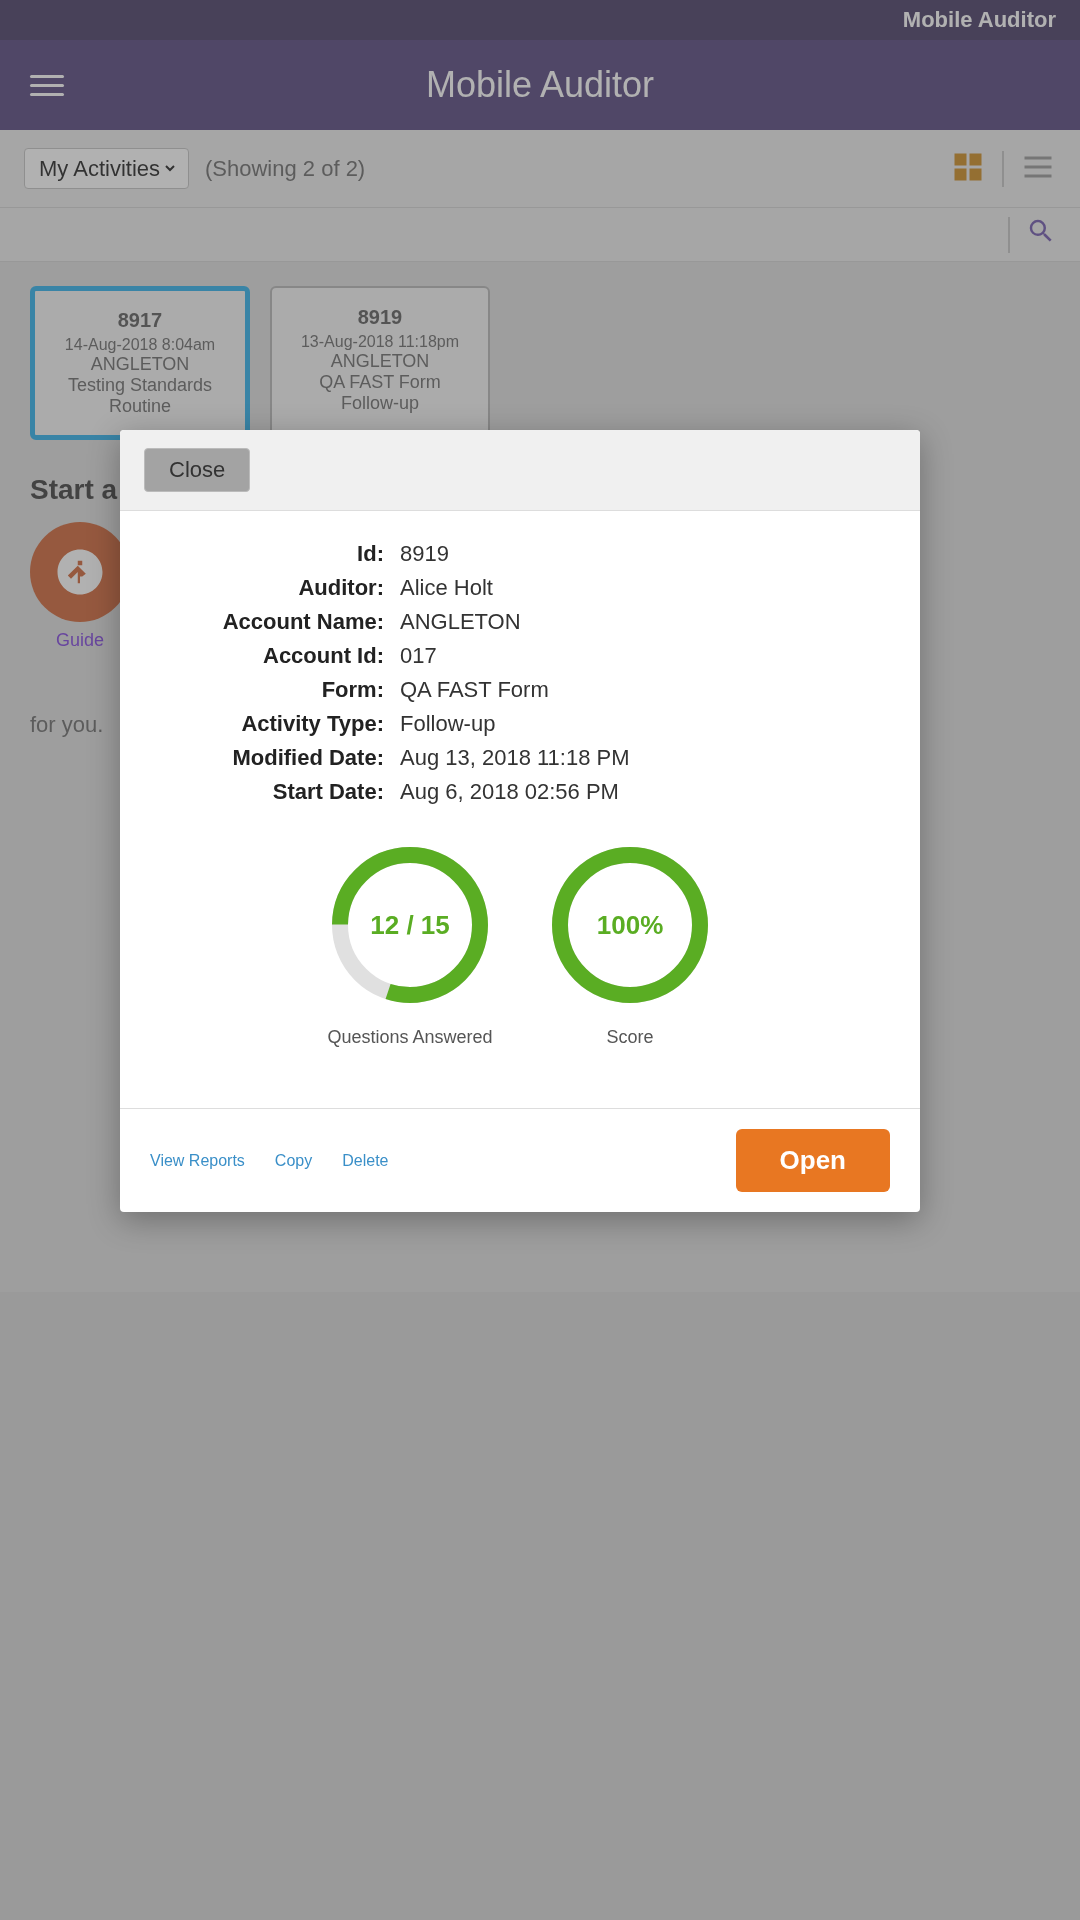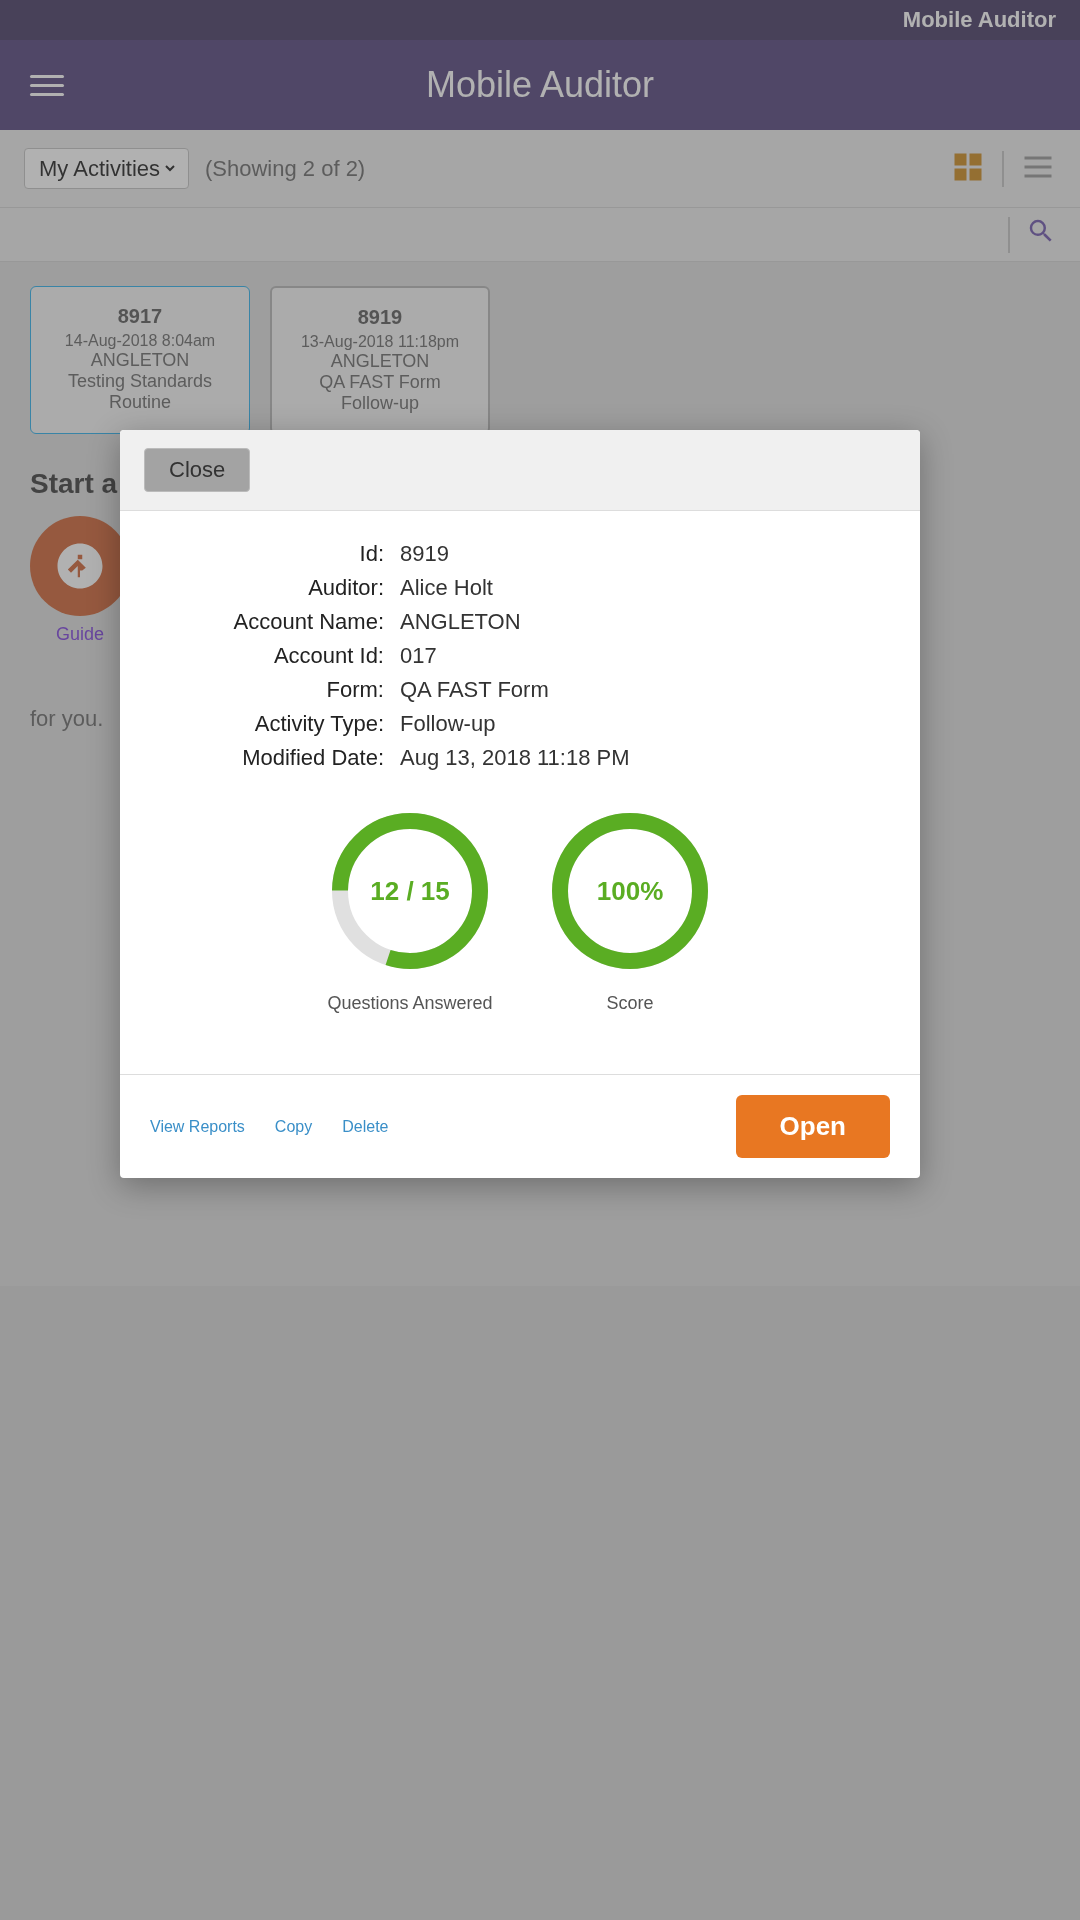--- a/index.html
+++ b/index.html
@@ -117,21 +117,21 @@
     
     .cards-area {
       background: #d8d8d8;
       padding: 24px 30px;
       display: flex;
       flex-wrap: wrap;
       gap: 20px;
     }
     .activity-card {
       background: #f2f2f2;
-      border: 1px solid #0ea5e9;
+      border: 5px solid #0ea5e9;
       border-radius: 6px;
       width: 220px;
       padding: 18px 16px;
       display: flex;
       flex-direction: column;
       align-items: center;
       text-align: center;
       cursor: pointer;
     }
     .activity-card .card-id {
@@ -240,21 +240,21 @@
     .detail-table {
       width: 100%;
       margin-bottom: 30px;
     }
     .detail-row {
       display: flex;
       margin-bottom: 8px;
     }
     .detail-label {
       font-size: 22px;
-      font-weight: normal;
+      font-weight: bold;
       color: #222;
       text-align: right;
       width: 240px;
       padding-right: 16px;
       flex-shrink: 0;
     }
     .detail-value {
       font-size: 22px;
       color: #333;
     }
@@ -470,20 +470,24 @@
         <span class="detail-value">QA FAST Form</span>
       </div>
       <div class="detail-row">
         <span class="detail-label">Activity Type:</span>
         <span class="detail-value">Follow-up</span>
       </div>
       <div class="detail-row">
         <span class="detail-label">Modified Date:</span>
         <span class="detail-value">Aug 13, 2018 11:18 PM</span>
       </div>
+      <div class="detail-row">
+        <span class="detail-label">Start Date:</span>
+        <span class="detail-value">Aug 6, 2018 02:56 PM</span>
+      </div>
     </div>
 
     <div class="charts-row">
 
       <div class="chart-item">
         <div class="donut-container">
           <svg viewBox="0 0 180 180">
 
             <circle cx="90" cy="90" r="70" fill="none" stroke="#e0e0e0" stroke-width="16"></circle>
 

